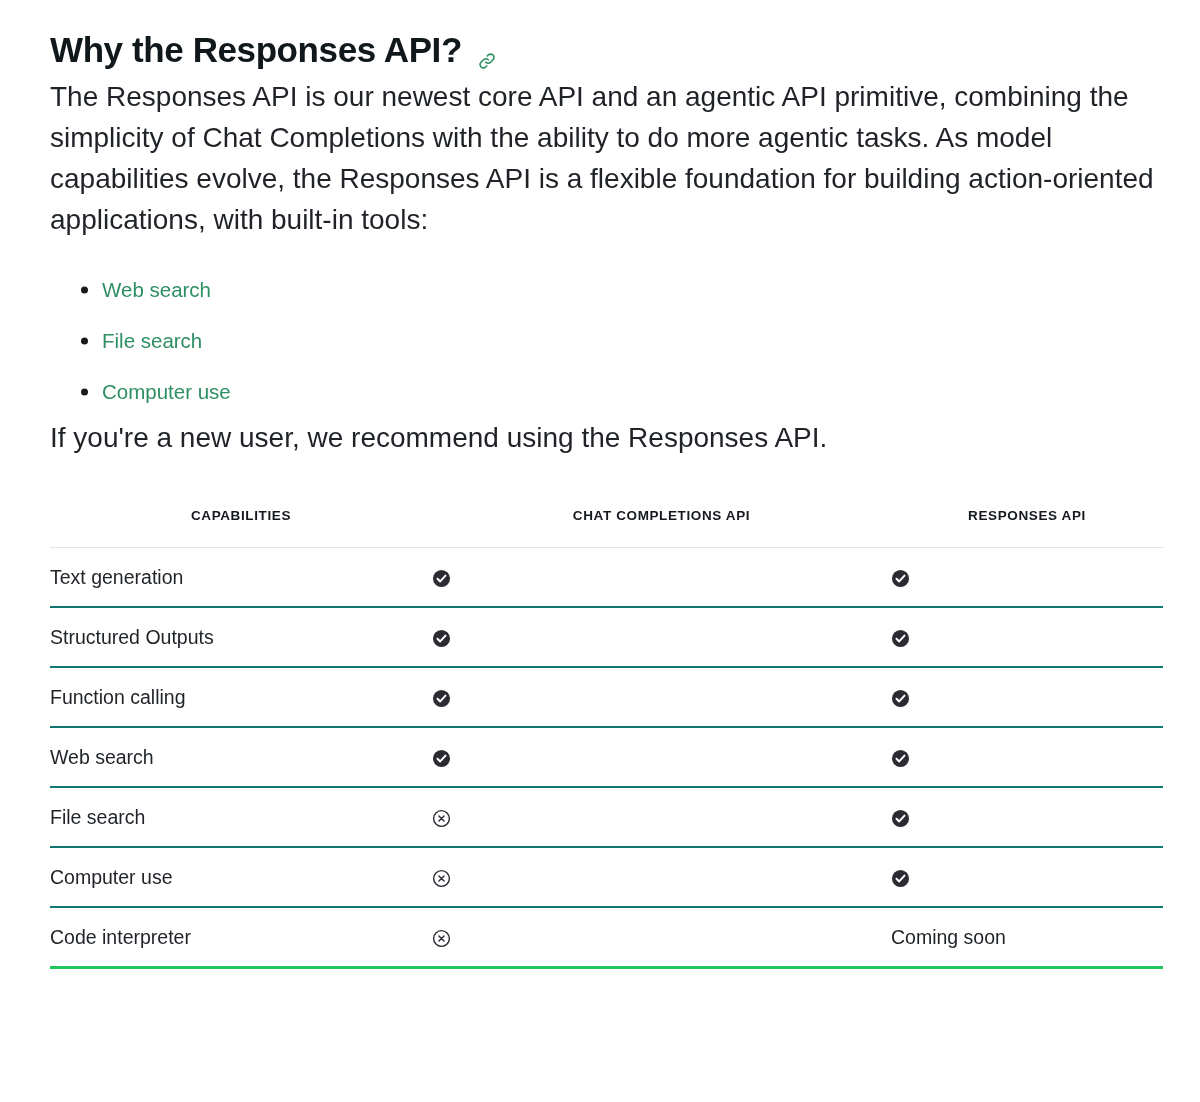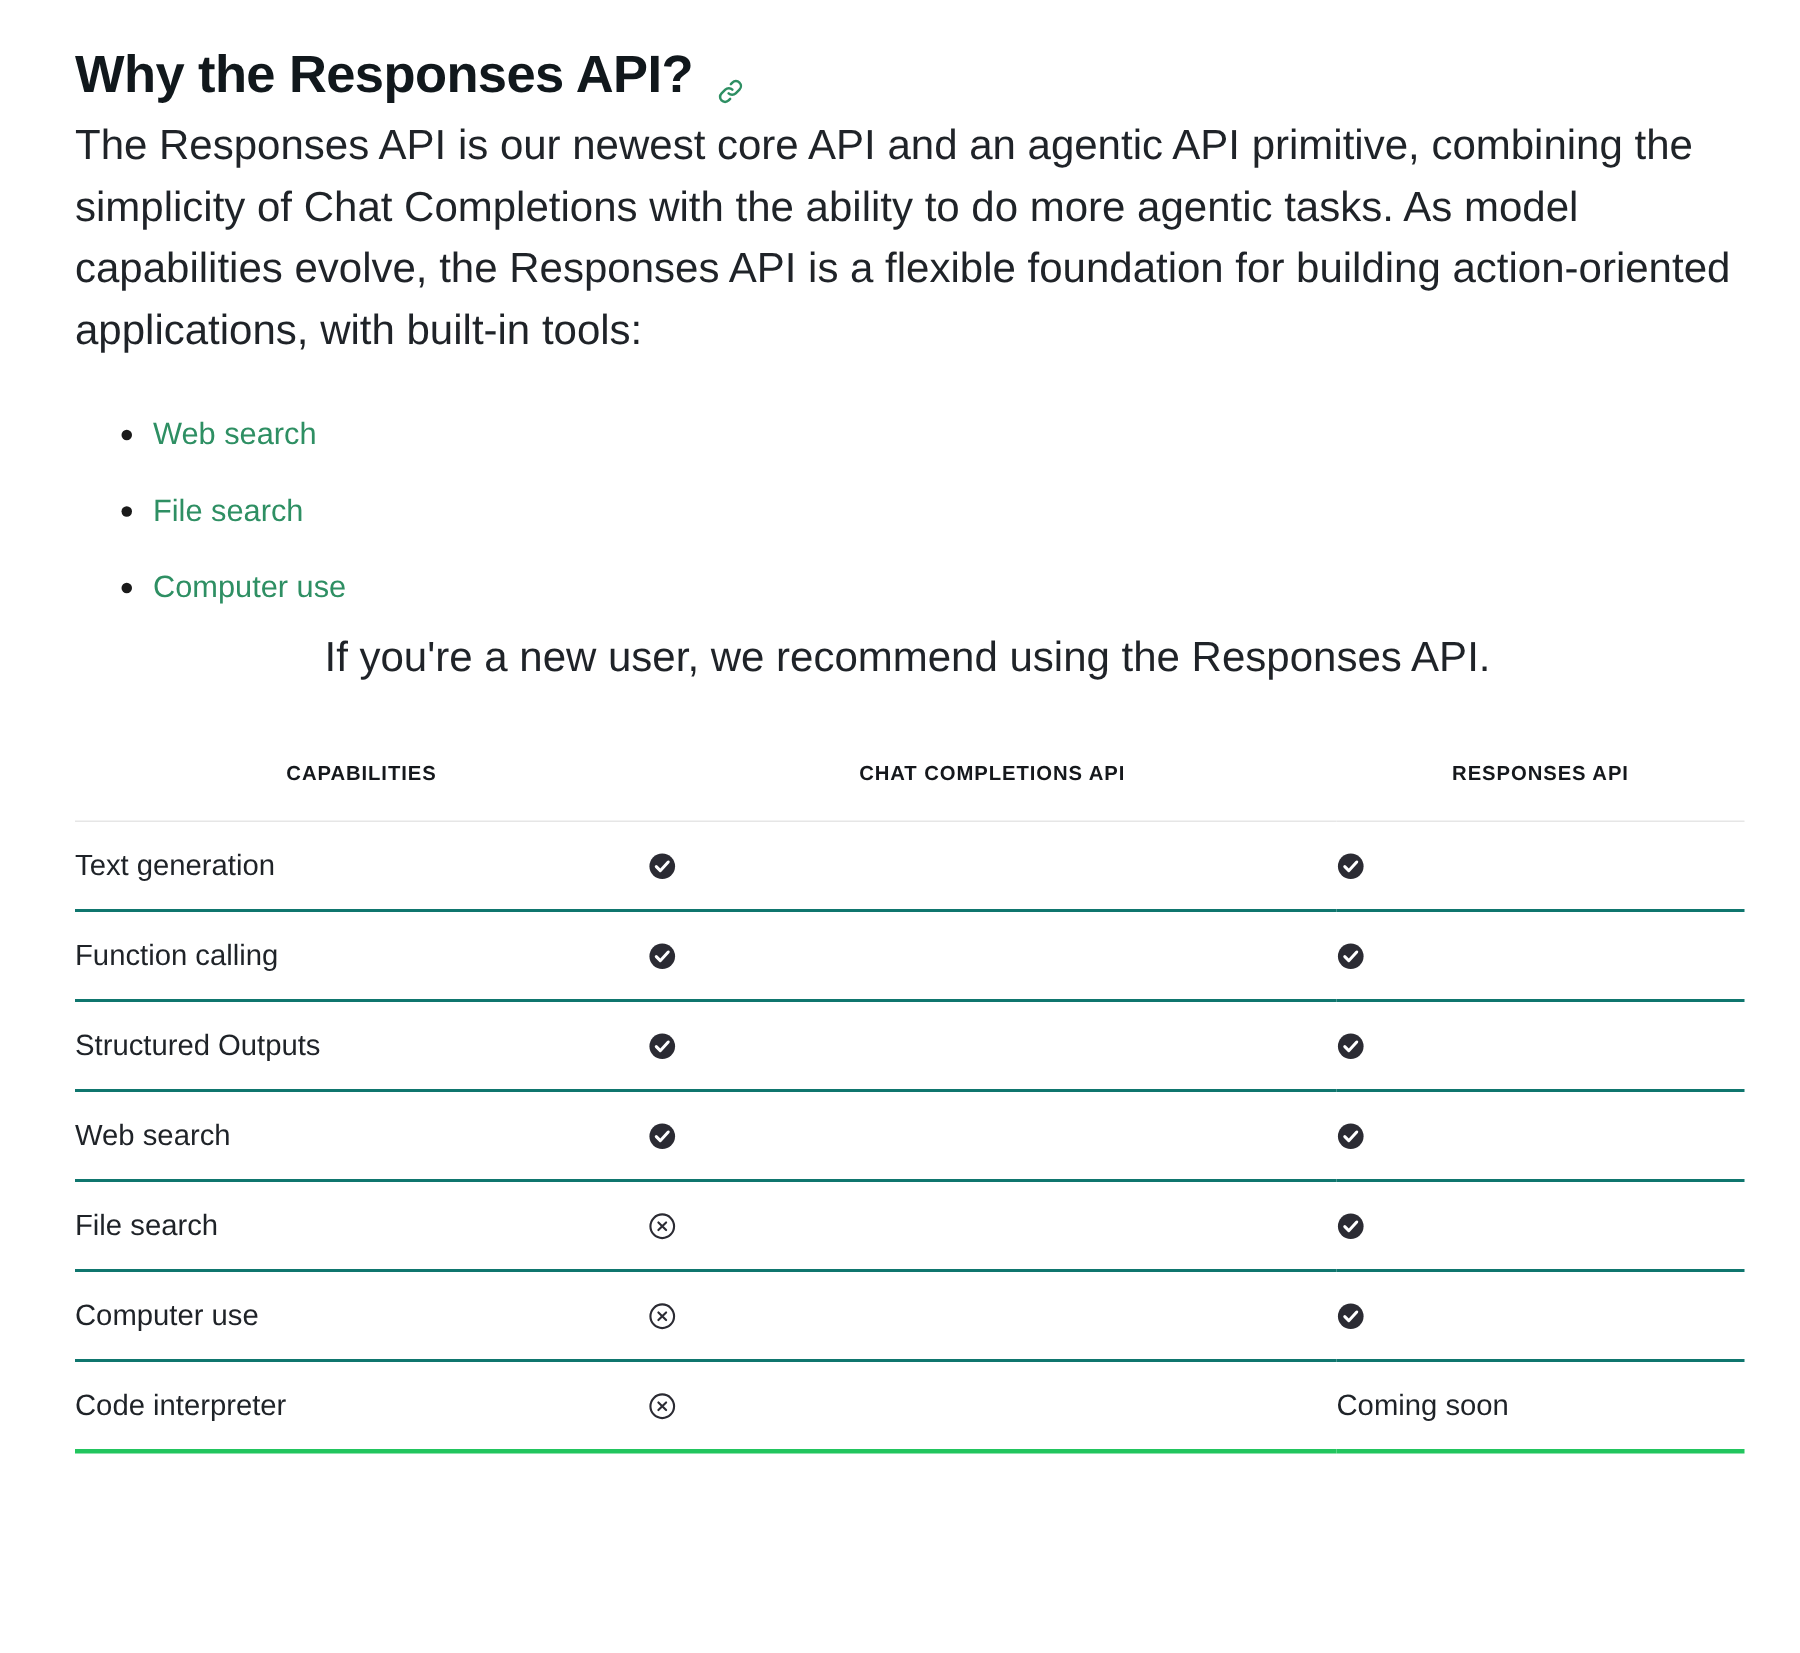--- a/index.html
+++ b/index.html
@@ -50,21 +50,21 @@
   
   p.body-text {
     font-size: 28px;
     line-height: 41px;
     margin: 0;
     color: #1f2328;
     max-width: 1110px;
     font-weight: 400;
   }
   .intro-para { margin-top: 12px; }
-  .recommend-para { margin-top: 29px; text-align: center; }
+  .recommend-para { margin-top: 29px; }
 
   
   ul.tool-list {
     list-style: none;
     margin: 24px 0 0 0;
     padding: 0;
   }
   ul.tool-list li {
     position: relative;
     padding-left: 52px;
@@ -199,36 +199,36 @@
               </svg>
             </span></td>
           <td><span class="status-icon">
               <svg width="19" height="19" viewBox="0 0 20 20">
                 <circle cx="10" cy="10" r="9" fill="#2b2b33"></circle>
                 <path d="M5.8 10.3 L8.6 13.1 L14.2 7.0" fill="none" stroke="#ffffff" stroke-width="2.1" stroke-linecap="round" stroke-linejoin="round"></path>
               </svg>
             </span></td>
         </tr>
         <tr>
+          <td>Structured Outputs</td>
+          <td><span class="status-icon">
+              <svg width="19" height="19" viewBox="0 0 20 20">
+                <circle cx="10" cy="10" r="9" fill="#2b2b33"></circle>
+                <path d="M5.8 10.3 L8.6 13.1 L14.2 7.0" fill="none" stroke="#ffffff" stroke-width="2.1" stroke-linecap="round" stroke-linejoin="round"></path>
+              </svg>
+            </span></td>
+          <td><span class="status-icon">
+              <svg width="19" height="19" viewBox="0 0 20 20">
+                <circle cx="10" cy="10" r="9" fill="#2b2b33"></circle>
+                <path d="M5.8 10.3 L8.6 13.1 L14.2 7.0" fill="none" stroke="#ffffff" stroke-width="2.1" stroke-linecap="round" stroke-linejoin="round"></path>
+              </svg>
+            </span></td>
+        </tr>
+        <tr>
           <td>Function calling</td>
-          <td><span class="status-icon">
-              <svg width="19" height="19" viewBox="0 0 20 20">
-                <circle cx="10" cy="10" r="9" fill="#2b2b33"></circle>
-                <path d="M5.8 10.3 L8.6 13.1 L14.2 7.0" fill="none" stroke="#ffffff" stroke-width="2.1" stroke-linecap="round" stroke-linejoin="round"></path>
-              </svg>
-            </span></td>
-          <td><span class="status-icon">
-              <svg width="19" height="19" viewBox="0 0 20 20">
-                <circle cx="10" cy="10" r="9" fill="#2b2b33"></circle>
-                <path d="M5.8 10.3 L8.6 13.1 L14.2 7.0" fill="none" stroke="#ffffff" stroke-width="2.1" stroke-linecap="round" stroke-linejoin="round"></path>
-              </svg>
-            </span></td>
-        </tr>
-        <tr>
-          <td>Structured Outputs</td>
           <td><span class="status-icon">
               <svg width="19" height="19" viewBox="0 0 20 20">
                 <circle cx="10" cy="10" r="9" fill="#2b2b33"></circle>
                 <path d="M5.8 10.3 L8.6 13.1 L14.2 7.0" fill="none" stroke="#ffffff" stroke-width="2.1" stroke-linecap="round" stroke-linejoin="round"></path>
               </svg>
             </span></td>
           <td><span class="status-icon">
               <svg width="19" height="19" viewBox="0 0 20 20">
                 <circle cx="10" cy="10" r="9" fill="#2b2b33"></circle>
                 <path d="M5.8 10.3 L8.6 13.1 L14.2 7.0" fill="none" stroke="#ffffff" stroke-width="2.1" stroke-linecap="round" stroke-linejoin="round"></path>

